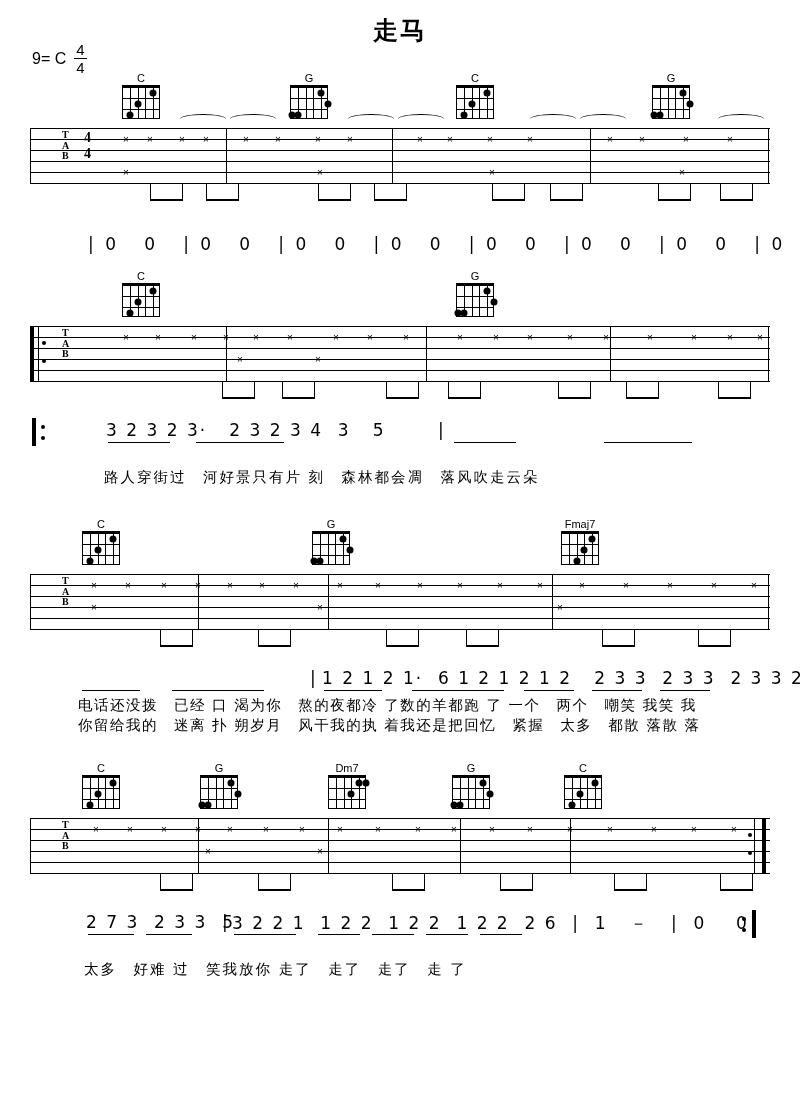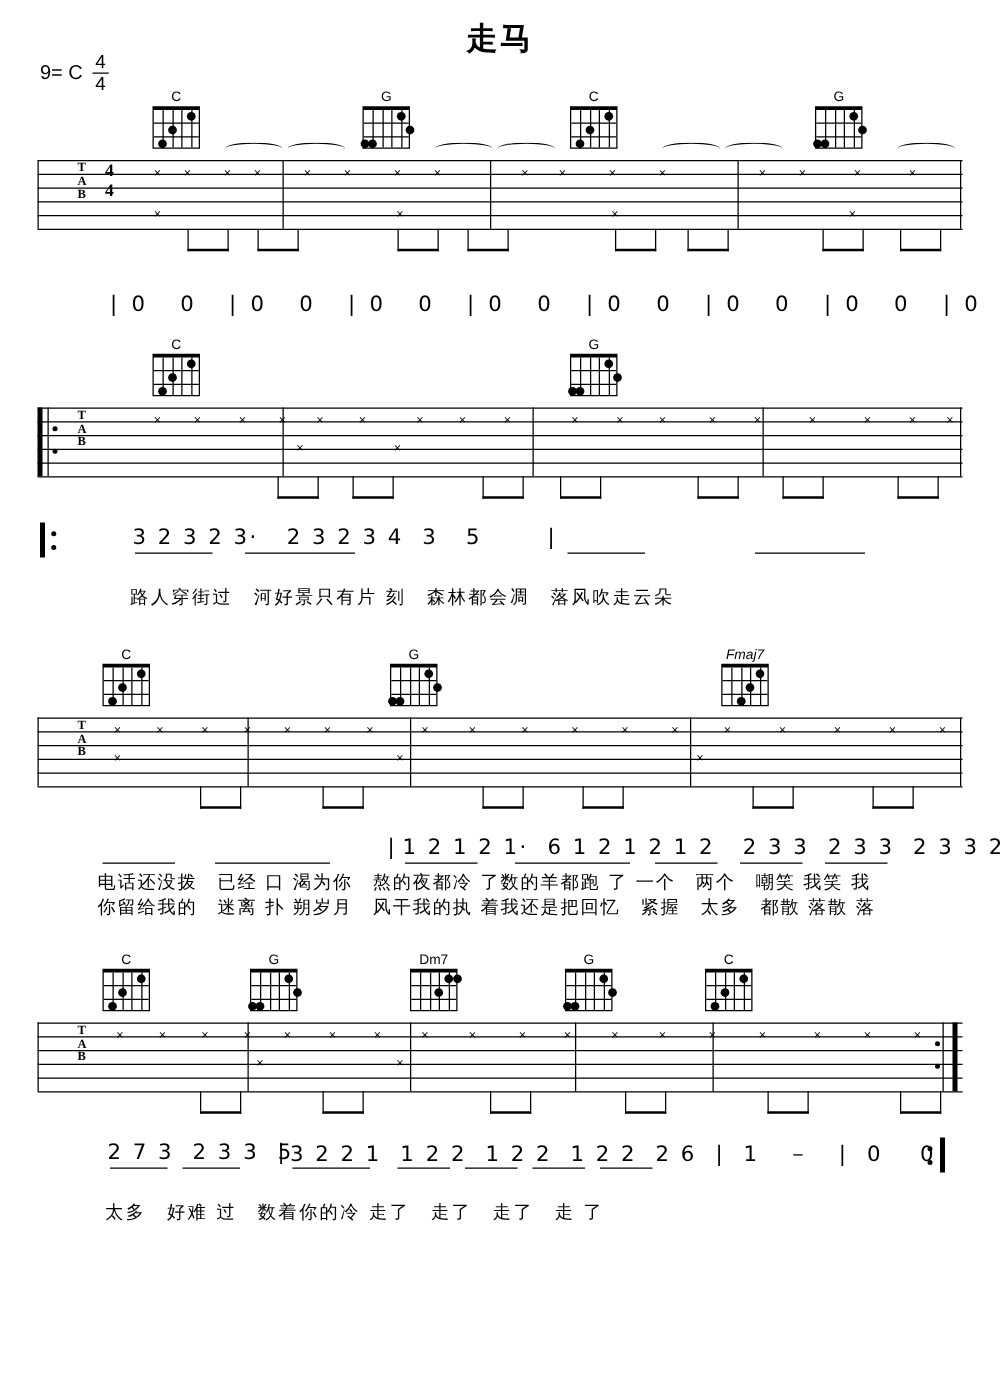--- a/index.html
+++ b/index.html
@@ -446,21 +446,21 @@
       <div class="v" style="left:22.2px"></div>
         <div class="v" style="left:29.6px"></div>
       <div class="h" style="top:10px"></div>
         <div class="h" style="top:21px"></div>
       <div class="dot" style="left:29.6px; top:5px"></div>
       <div class="dot" style="left:37px; top:16px"></div>
       <div class="dot" style="left:1px; top:27px"></div>
       <div class="dot" style="left:7.4px; top:27px"></div>
     </div>
   </div>
-  <div class="chordbox" style="left:568px; top:0; width:56px;font-style:italic;">
+  <div class="chordbox" style="left:552px; top:0; width:56px;">
     <div class="cname">Fmaj7</div>
     <div class="grid">
       <div class="v" style="left:7.4px"></div>
         <div class="v" style="left:14.8px"></div>
       <div class="v" style="left:22.2px"></div>
         <div class="v" style="left:29.6px"></div>
       <div class="h" style="top:10px"></div>
         <div class="h" style="top:21px"></div>
       <div class="dot" style="left:29.6px; top:5px"></div>
       <div class="dot" style="left:22.2px; top:16px"></div>
@@ -680,14 +680,14 @@
   <div class="underline-seg" style="position:absolute; left:234px; top:172px; width:62px;"></div>
   <div class="underline-seg" style="position:absolute; left:318px; top:172px; width:42px;"></div>
   <div class="underline-seg" style="position:absolute; left:372px; top:172px; width:42px;"></div>
   <div class="underline-seg" style="position:absolute; left:426px; top:172px; width:42px;"></div>
   <div class="underline-seg" style="position:absolute; left:480px; top:172px; width:42px;"></div>
 
   <div class="repeat-dots" style="position:absolute; left:742px; top:155px;"></div>
   <div class="repeat-dots" style="position:absolute; left:742px; top:166px;"></div>
   <div class="thickbar" style="left:752px; top:148px; height:28px;"></div>
 
-  <div class="lyric" style="left:84px; top:198px; letter-spacing:2px;">太多　好难 过　数着你的冷 走了　走了　走了　走 了</div>
+  <div class="lyric" style="left:84px; top:198px; letter-spacing:2px;">太多　好难 过　笑我放你 走了　走了　走了　走 了</div>
 </div>
 
 </body></html>

